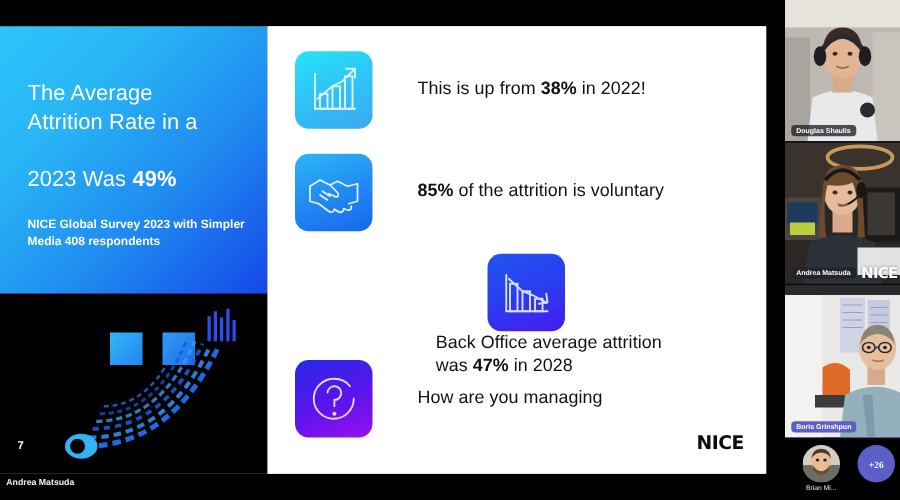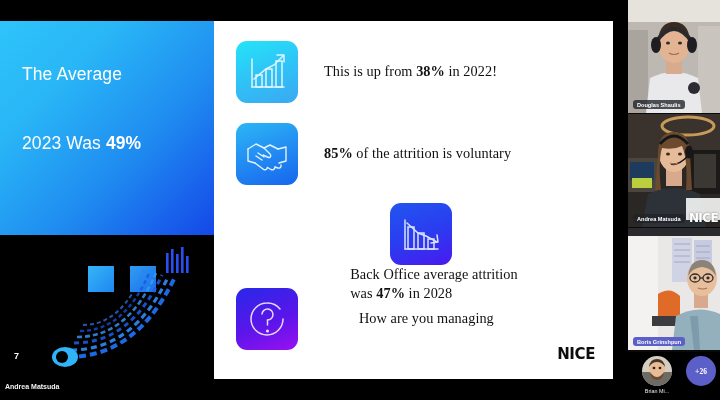--- a/index.html
+++ b/index.html
@@ -42,31 +42,31 @@
     position:absolute; right:18px; bottom:16px; color:#0d0d0d;
     font-size:15px; font-weight:bold; letter-spacing:-0.4px; font-family:"DejaVu Sans", sans-serif;
   }
 
   
   #slide-right { position:absolute; left:214px; top:0; width:399px; height:358px; background:#fff; }
   .bullet-row { position:absolute; left:22px; width:370px; height:68px; display:flex; align-items:center; }
   #row-0 { top:17px; }
   #row-1 { top:99px; }
   #row-2 { top:182px;flex-direction:column; }
-  #row-3 { top:264px;gap:35px; }
+  #row-3 { top:264px; }
 
   .tile { width:62px; height:62px; border-radius:11px; flex:0 0 62px; position:relative; overflow:hidden; }
   .tile svg { position:absolute; left:0; top:0; width:62px; height:62px; }
   #tile-0 { background:linear-gradient(160deg,#25e4f7 0%,#2ec6f6 45%,#3aa8f3 100%); }
   #tile-1 { background:linear-gradient(160deg,#2bb7f6 0%,#2288f2 55%,#1666ee 100%); }
   #tile-2 { background:linear-gradient(160deg,#2255f0 0%,#2a3df0 50%,#4a19ef 100%); }
   #tile-3 { background:linear-gradient(160deg,#2828e8 0%,#5a15ea 55%,#9a10f0 100%); }
 
   .bullet-text {
-    margin-left:26px; color:#111111; font-size:14.3px; line-height:1.34; letter-spacing:.05px;font-family:Liberation Serif, serif;
+    margin-left:36px; color:#111111; font-size:14.3px; line-height:1.34; letter-spacing:.05px;
   }
   .bullet-text .b { font-weight:bold; }
 
   
   #rail { position:absolute; left:628px; top:0; width:92px; height:400px; background:#0a0a0a; }
   .vtile { position:absolute; left:0; width:92px; overflow:hidden; background:#1a1a1a; }
   #vtile-0 { top:0; height:113px; }
   #vtile-1 { top:114px; height:113px; }
   #vtile-2 { top:228px; height:122px; }
   #vtile-2.active { box-shadow: inset 0 0 0 2px #5b5fc7; }
@@ -112,24 +112,25 @@
 <div id="stage">
 
   <div id="share-region">
     <div id="slide">
 
       <div id="slide-left">
 
         <div id="title-block">
           <div id="title-text">
             <span>The Average</span><br>
-            <br>
+            <span>Attrition Rate in a</span><br>
             <br>
             <span>2023 Was </span><span class="b">49%</span>
           </div>
+          <div id="subtitle-text">NICE Global Survey 2023 with Simpler Media 408 respondents</div>
         </div>
 
         <div id="deco">
           <div class="eye" id="eye-l"></div>
           <div class="eye" id="eye-r"></div>
           <svg id="smile" viewBox="0 0 200 130">
             <g fill="none" stroke-linecap="butt">
               <path d="M52 112 Q120 112 158 34" stroke="#1f6ff0" stroke-width="4" stroke-dasharray="7 4" opacity=".95"></path>
               <path d="M55 105 Q118 105 152 32" stroke="#2f8df5" stroke-width="3.2" stroke-dasharray="6 4" opacity=".9"></path>
               <path d="M58 98 Q115 98 146 30" stroke="#1d5fe8" stroke-width="3" stroke-dasharray="5 4" opacity=".85"></path>

